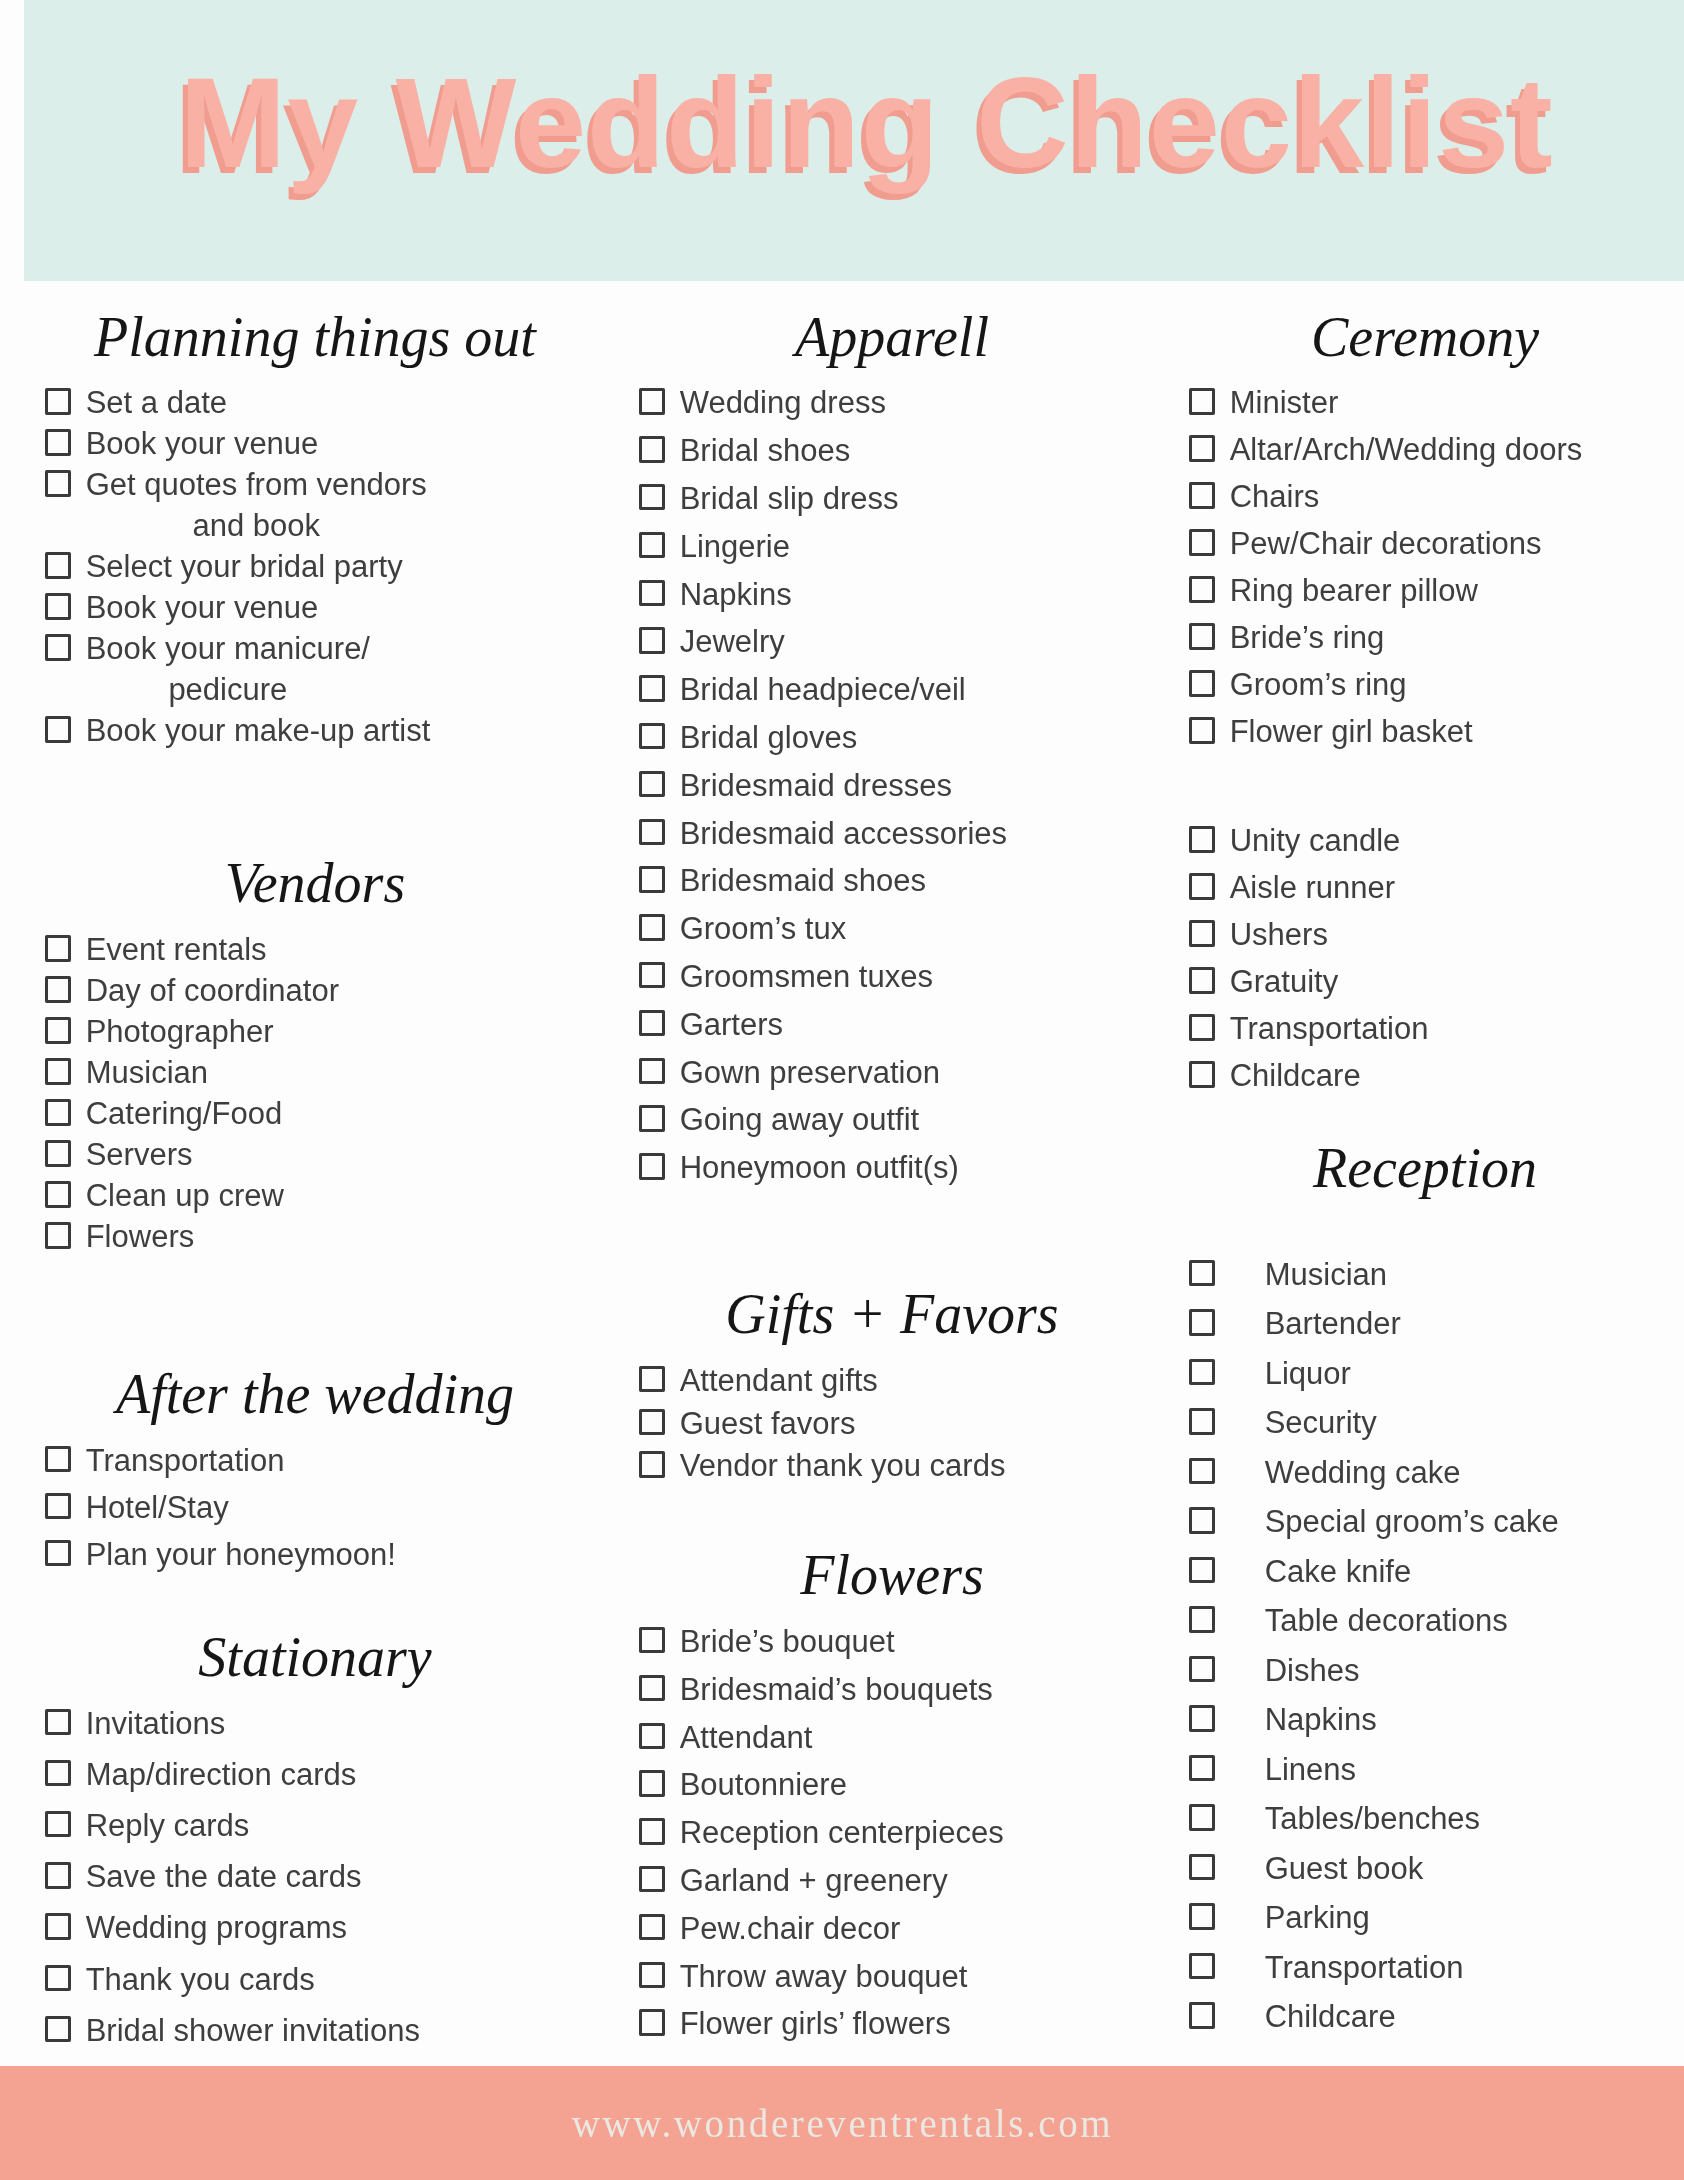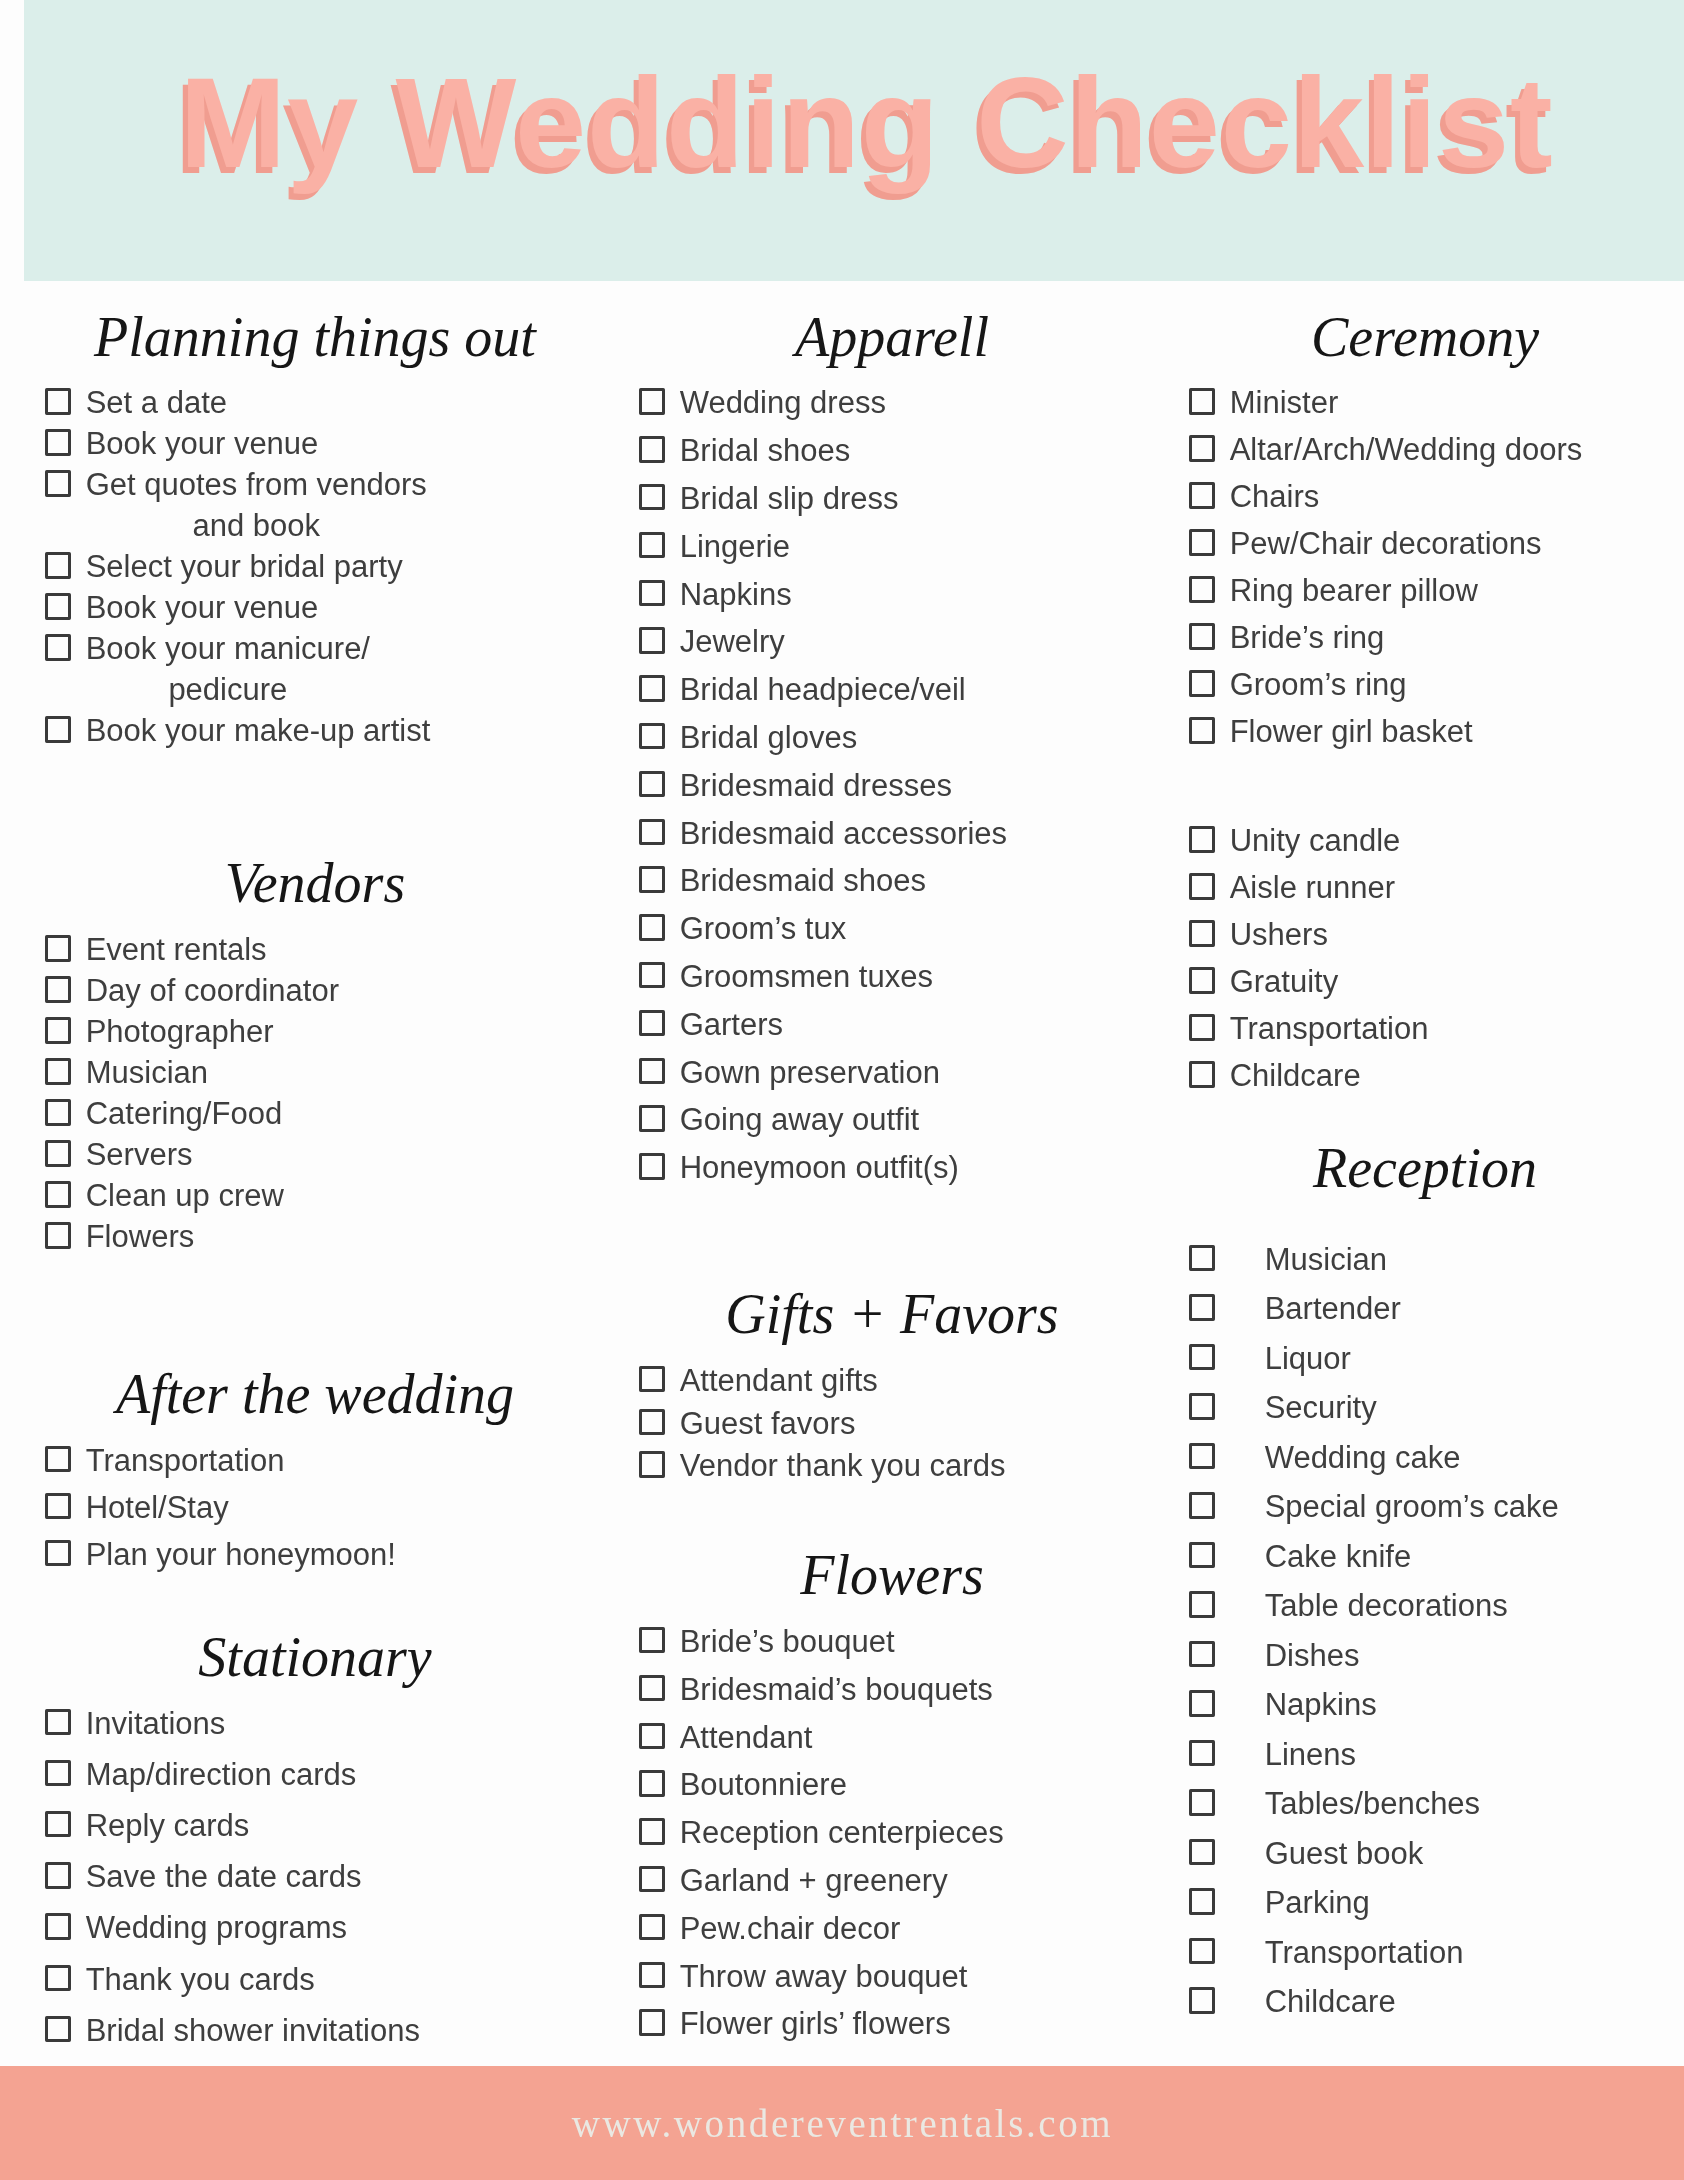--- a/index.html
+++ b/index.html
@@ -61,21 +61,21 @@
   
   .col2 .row{margin-bottom:6.8px;}
   .col2 .section:nth-of-type(2){margin-top:96px;}
   .col2 .section:nth-of-type(2) .row{margin-bottom:1.7px;}
   .col2 .section:nth-of-type(3){margin-top:59px;}
 
   
   .col3 .row{margin-bottom:6px;}
   .col3 .section:nth-of-type(1) .row:nth-of-type(9){margin-top:68px;}
   .col3 .section:nth-of-type(2){margin-top:42px;}
-  .col3 .section:nth-of-type(2) .heading{margin-bottom:40px;}
+  .col3 .section:nth-of-type(2) .heading{margin-bottom:55px;}
   .col3 .section:nth-of-type(2) .row{margin-bottom:8.5px;gap:35px;}
 
   .footer-band{
     position:absolute;left:0;bottom:0;width:100%;height:115px;
     background:var(--footer-bg);
     display:flex;align-items:center;justify-content:center;
   }
   .footer-url{
     font-family:"Liberation Serif", serif;
     font-size:39px;color:var(--footer-text);letter-spacing:2.6px;

